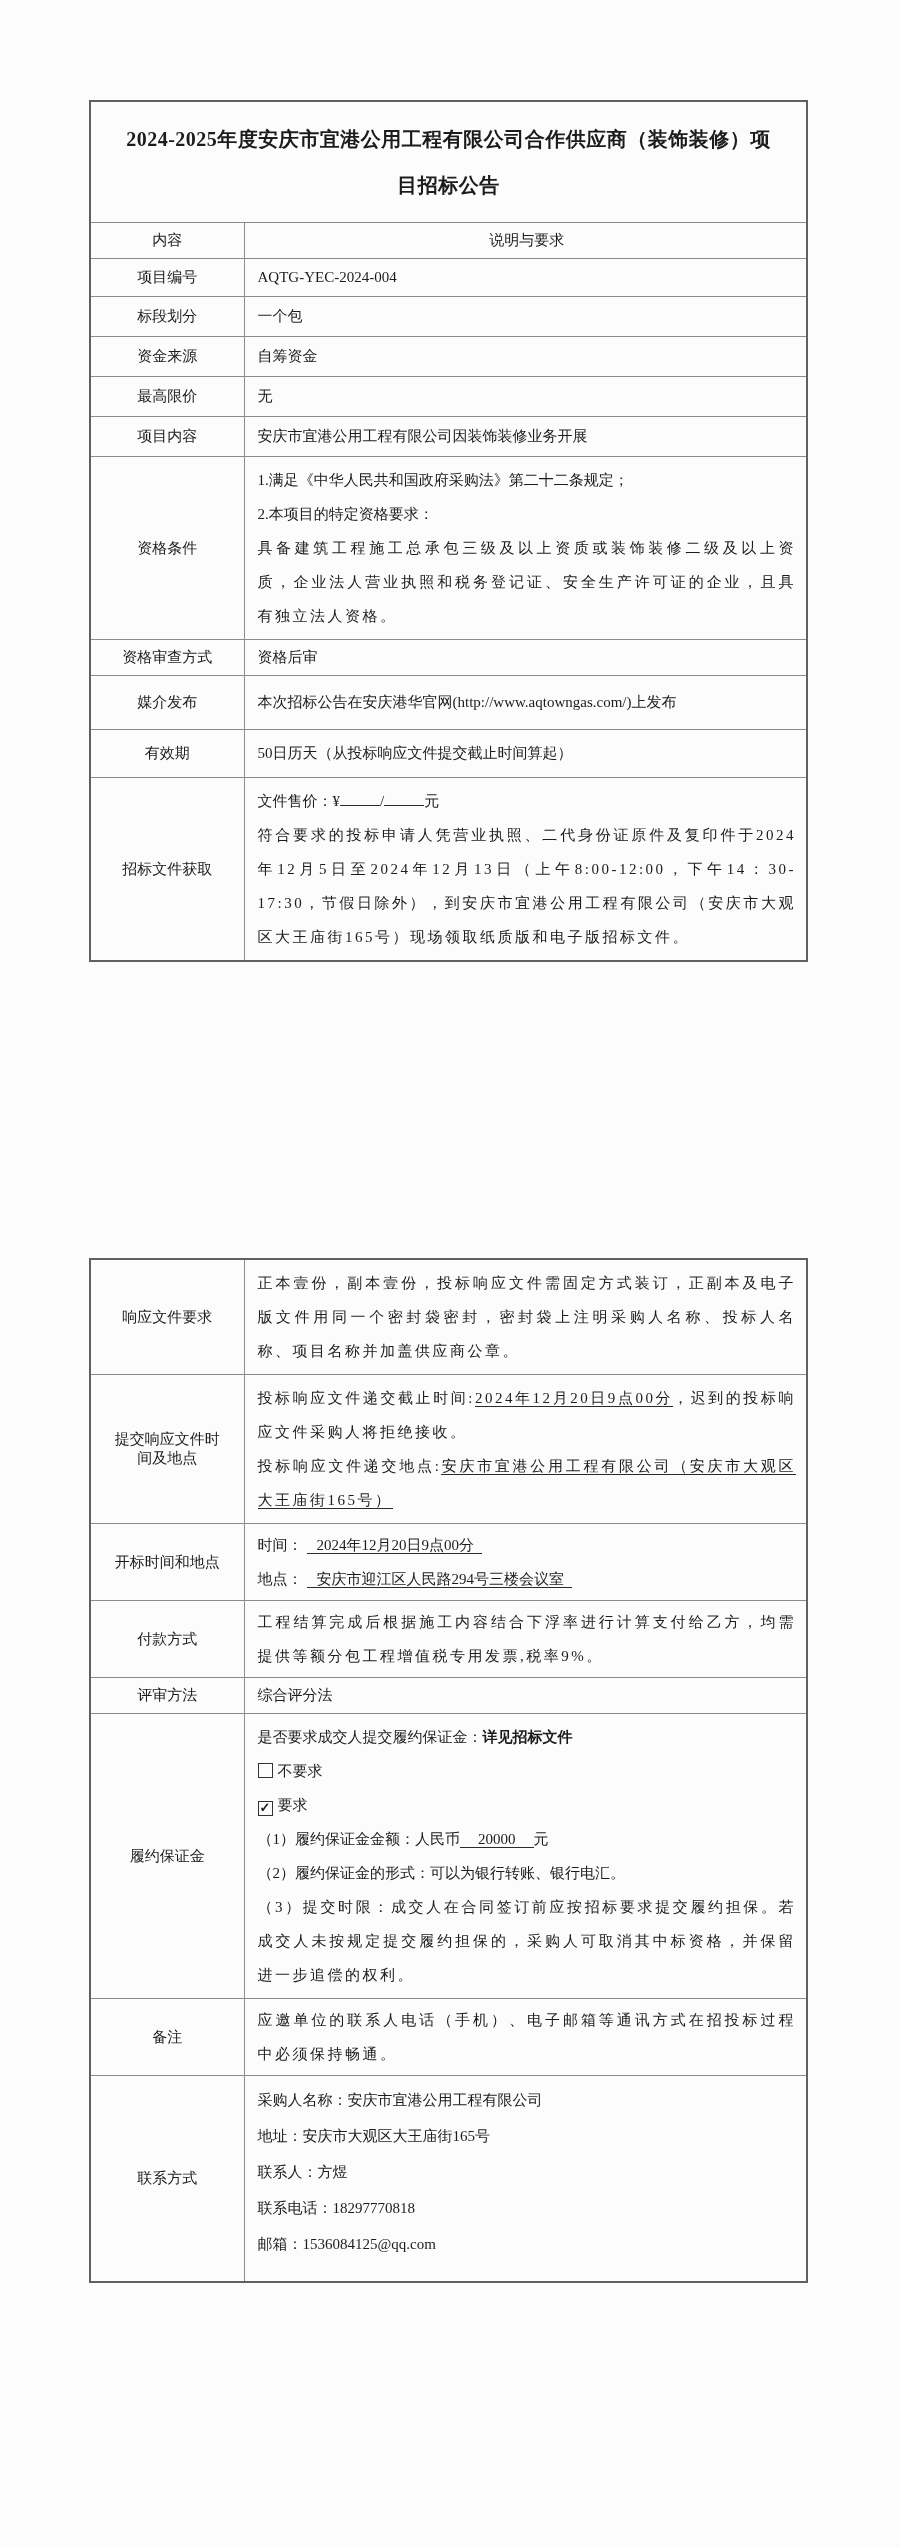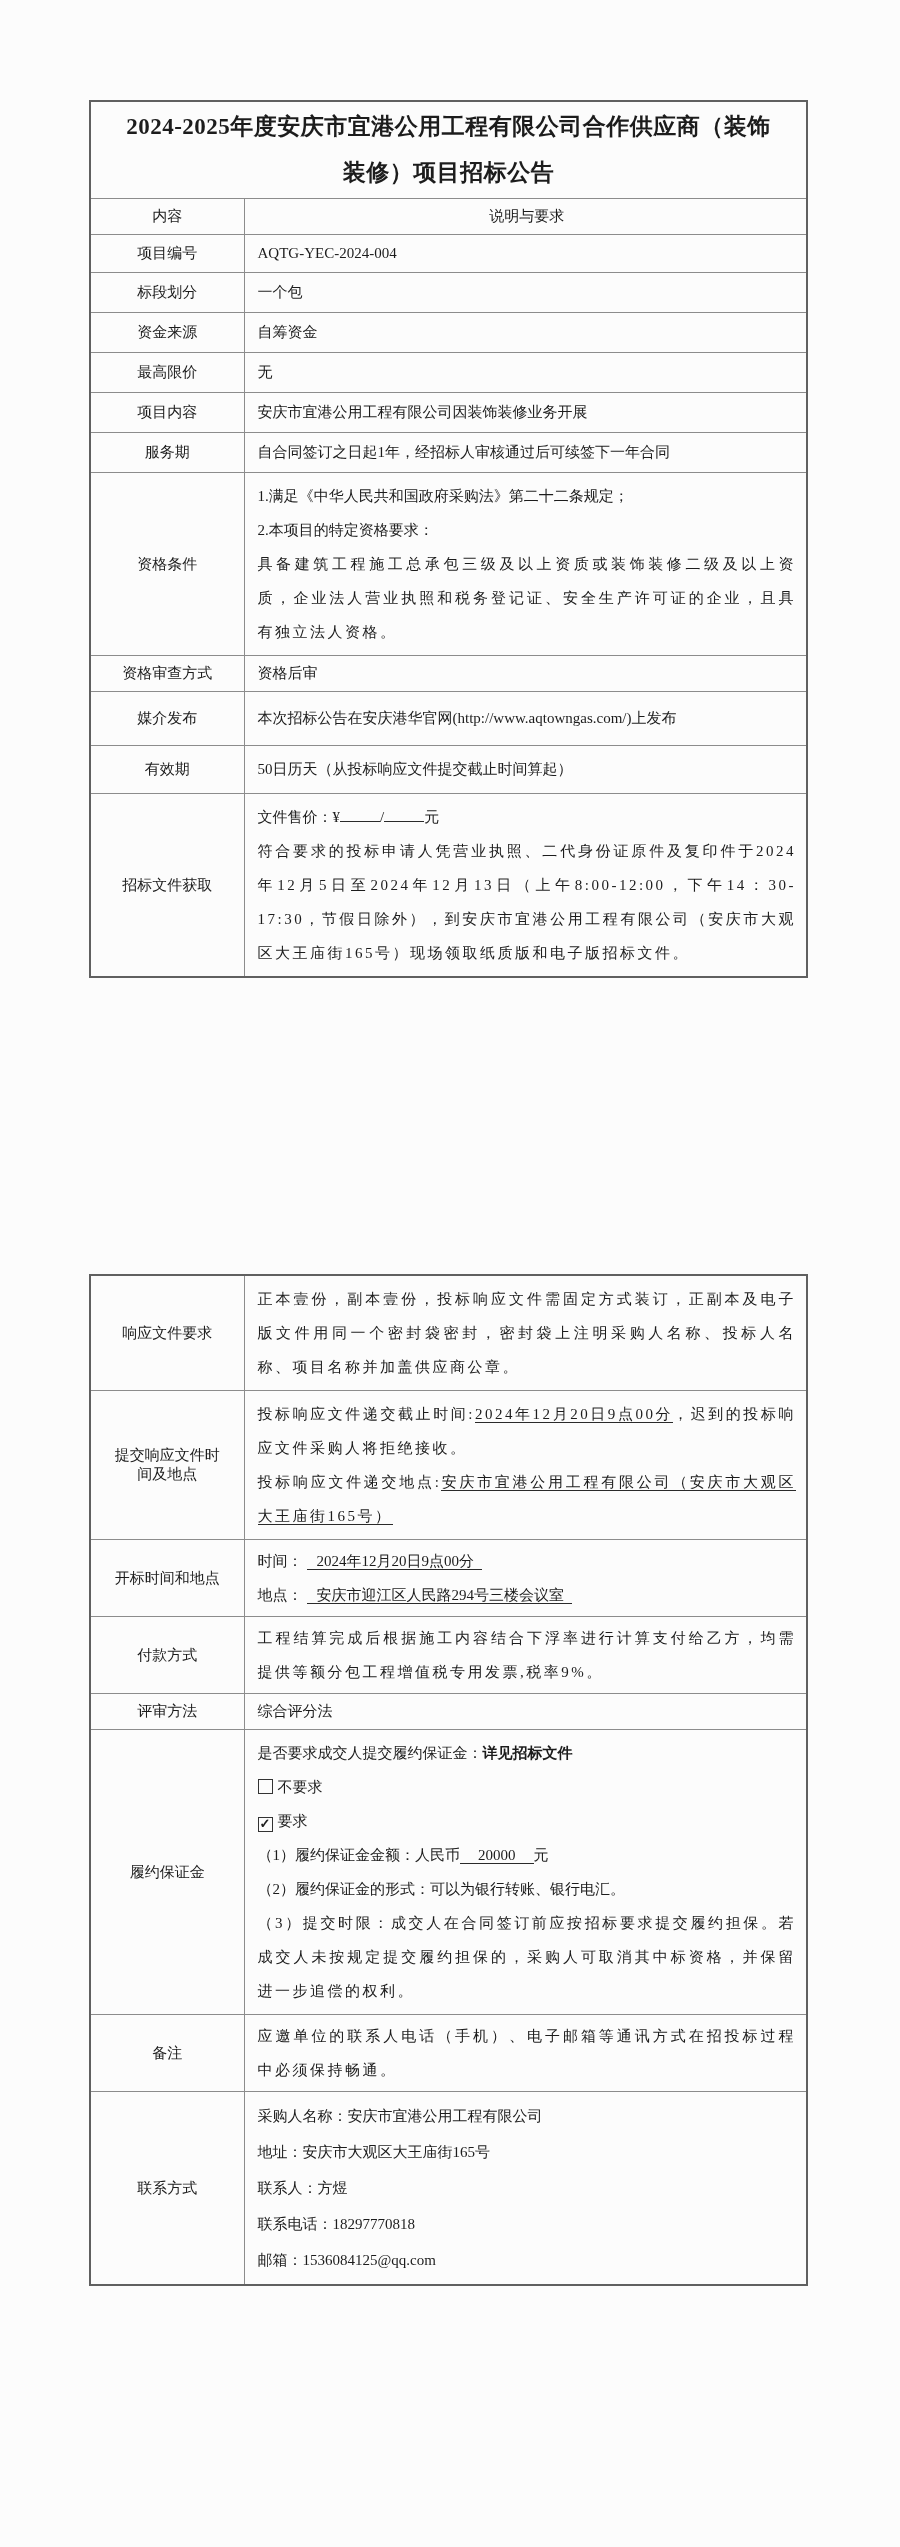--- a/index.html
+++ b/index.html
@@ -14,22 +14,22 @@
     border:2px solid #606060;
   }
   .doc-table td{
     border:1px solid #8c8c8c;
     vertical-align:middle;
     font-size:15px;
     padding:4px 8px;
     overflow:hidden;
   }
   td.title-cell{
-    text-align:center;font-weight:bold;font-size:23px;
-    line-height:46px;letter-spacing:0.5px;padding:2px 28px;
+    text-align:center;font-weight:bold;font-size:20px;
+    line-height:46px;letter-spacing:0.5px;padding:14px 28px;
   }
   td.lbl{text-align:center;}
   td.lbl-narrow{padding:2px 22px;}
   td.val{padding:4px 10px 4px 13px;}
   td.val-center{text-align:center;}
   .small{font-size:13px;}
   .p{line-height:34px;}
   .just{text-align:justify;letter-spacing:2.5px;}
   .u{border-bottom:1.5px solid #2a2a2a;}
   .u-pad{padding:0 18px;}
@@ -86,24 +86,20 @@
   <tr style="height:40px">
     <td class="lbl">最高限价</td>
     <td class="val">无</td>
   </tr>
 
   <tr style="height:40px">
     <td class="lbl">项目内容</td>
     <td class="val">安庆市宜港公用工程有限公司因装饰装修业务开展</td>
   </tr>
 
-  <tr style="height:40px">
-    <td class="lbl">服务期</td>
-    <td class="val">自合同签订之日起1年，经招标人审核通过后可续签下一年合同</td>
-  </tr>
 
   <tr>
     <td class="lbl">资格条件</td>
     <td class="val" style="padding-top:6px;padding-bottom:6px;">
       <div class="p">1.满足《中华人民共和国政府采购法》第二十二条规定；</div>
       <div class="p">2.本项目的特定资格要求：</div>
       <div class="p just">具备建筑工程施工总承包三级及以上资质或装饰装修二级及以上资质，企业法人营业执照和税务登记证、安全生产许可证的企业，且具有独立法人资格。</div>
     </td>
   </tr>
 
@@ -208,21 +204,21 @@
 
   <tr>
     <td class="lbl">备注</td>
     <td class="val" style="padding-top:4px;padding-bottom:4px;">
       <div class="p just">应邀单位的联系人电话（手机）、电子邮箱等通讯方式在招投标过程中必须保持畅通。</div>
     </td>
   </tr>
 
   <tr>
     <td class="lbl">联系方式</td>
-    <td class="val" style="padding-top:6px;padding-bottom:6px;">
+    <td class="val" style="padding-top:6px;padding-bottom:19px;">
       <div class="p" style="line-height:36px">采购人名称：安庆市宜港公用工程有限公司</div>
       <div class="p" style="line-height:36px">地址：安庆市大观区大王庙街165号</div>
       <div class="p" style="line-height:36px">联系人：方煜</div>
       <div class="p" style="line-height:36px">联系电话：18297770818</div>
       <div class="p" style="line-height:36px">邮箱：1536084125@qq.com</div>
     </td>
   </tr>
 </tbody>
   </table>
 

